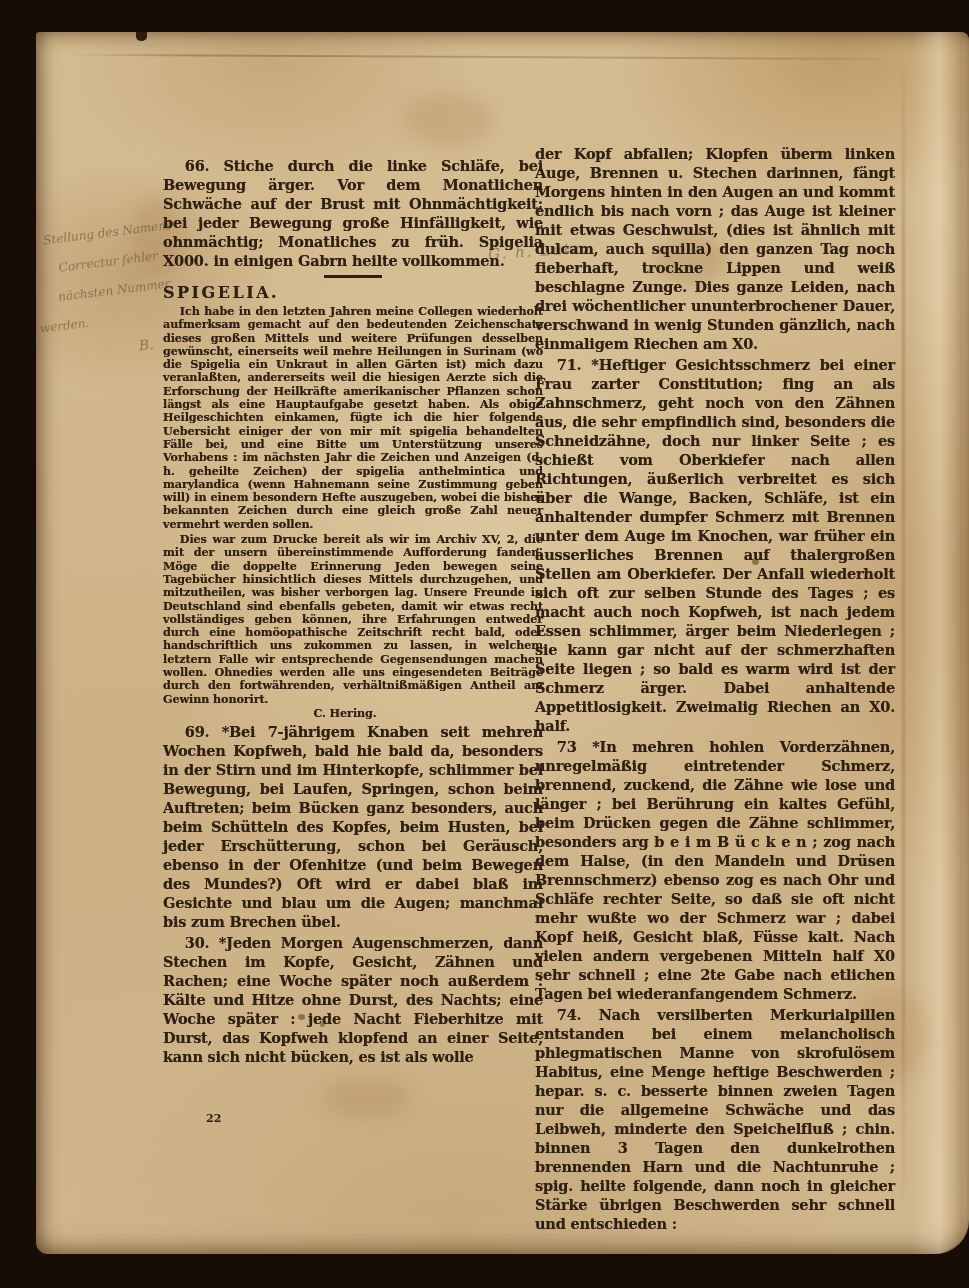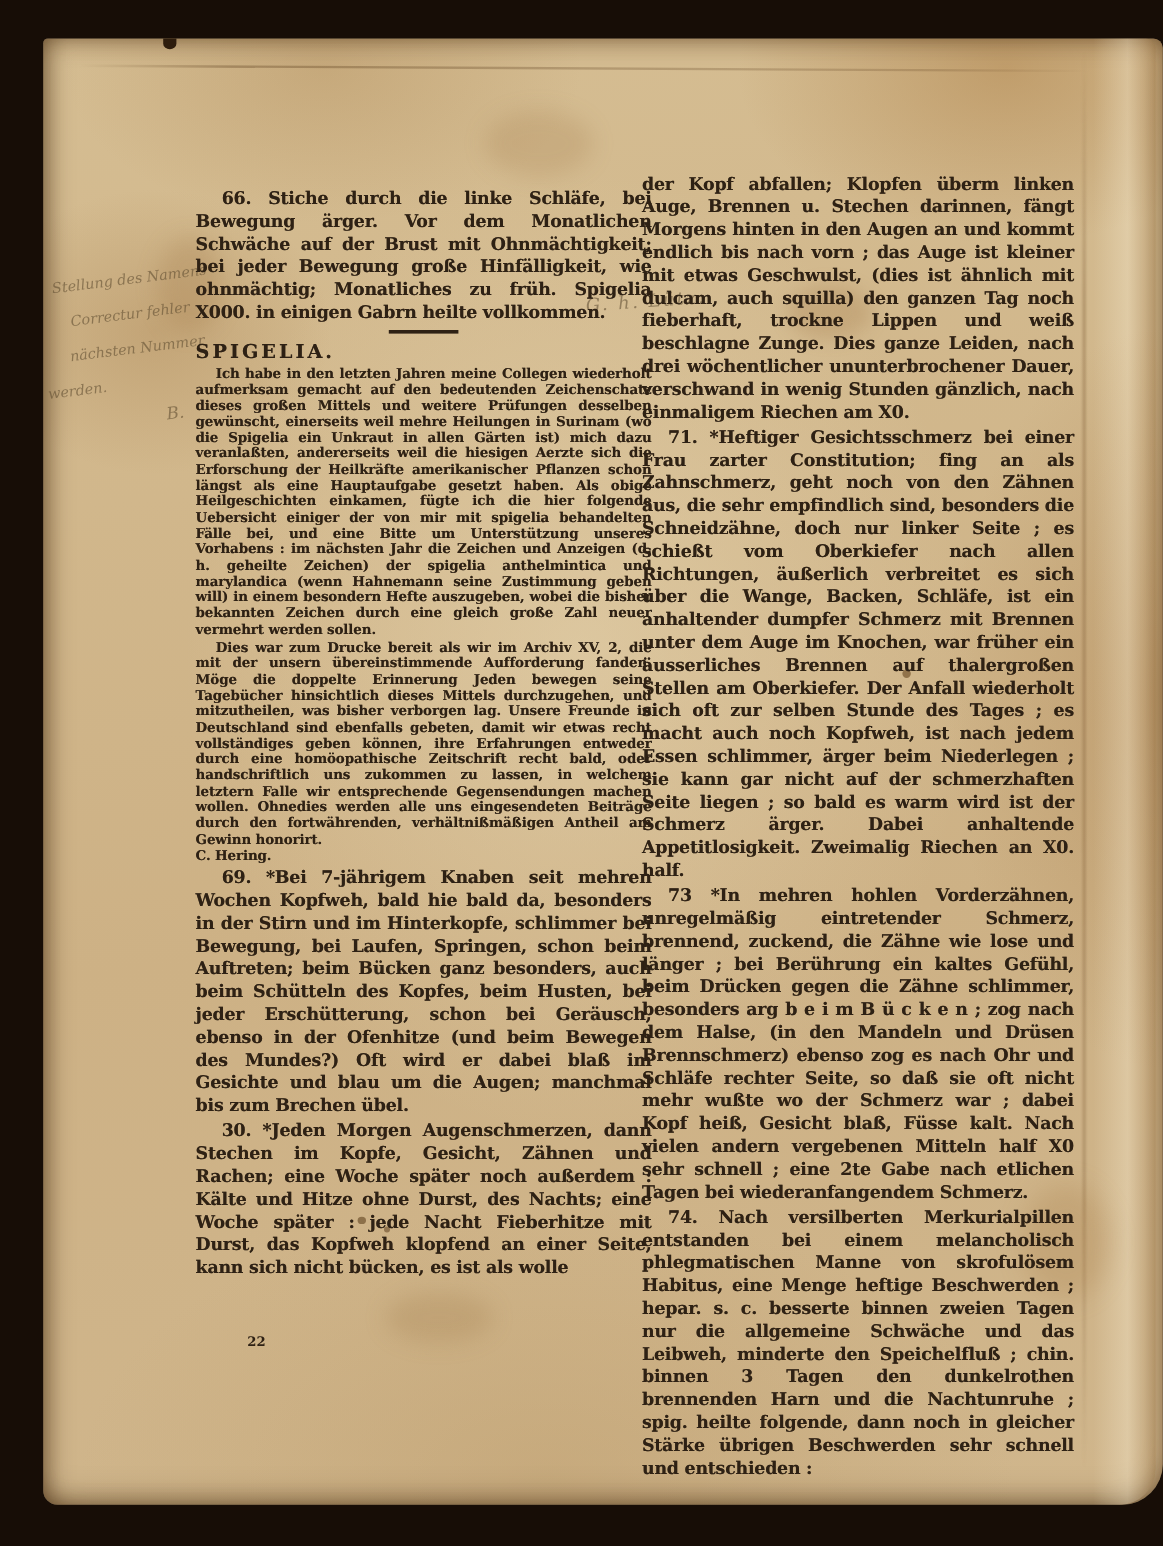--- a/index.html
+++ b/index.html
@@ -82,21 +82,21 @@
     letter-spacing: -0.2px;
     text-shadow: 0 0 .4px rgba(46,33,20,.6);
   }
   .col-left  { left: 127px; top: 124px; width: 380px; }
   .col-right { left: 499px; top: 112px; width: 360px; }
 
   .col p { margin: 0 0 2px 0; }
   .col p.indent { text-indent: 1.5em; }
 
   .smalltext { font-size: 11.2px; line-height: 13.3px; letter-spacing: -0.1px; }
-  .sig-right { text-align: left; padding-right: 16px; margin-top: -1px !important; }
+  .sig-right { text-align: center; padding-right: 16px; margin-top: -1px !important; }
 
   .heading-block { text-align: left; margin: 5px 0 3px 0; }
   .heading-rule { width: 58px; height: 3px; background: #2e2114; margin: 3px auto 5px auto; }
   .section-heading {
     margin: 0; font-size: 16px; font-weight: bold;
     letter-spacing: 2.5px; color: #2e2114;
     font-family: "DejaVu Serif", serif;
   }
 
   

